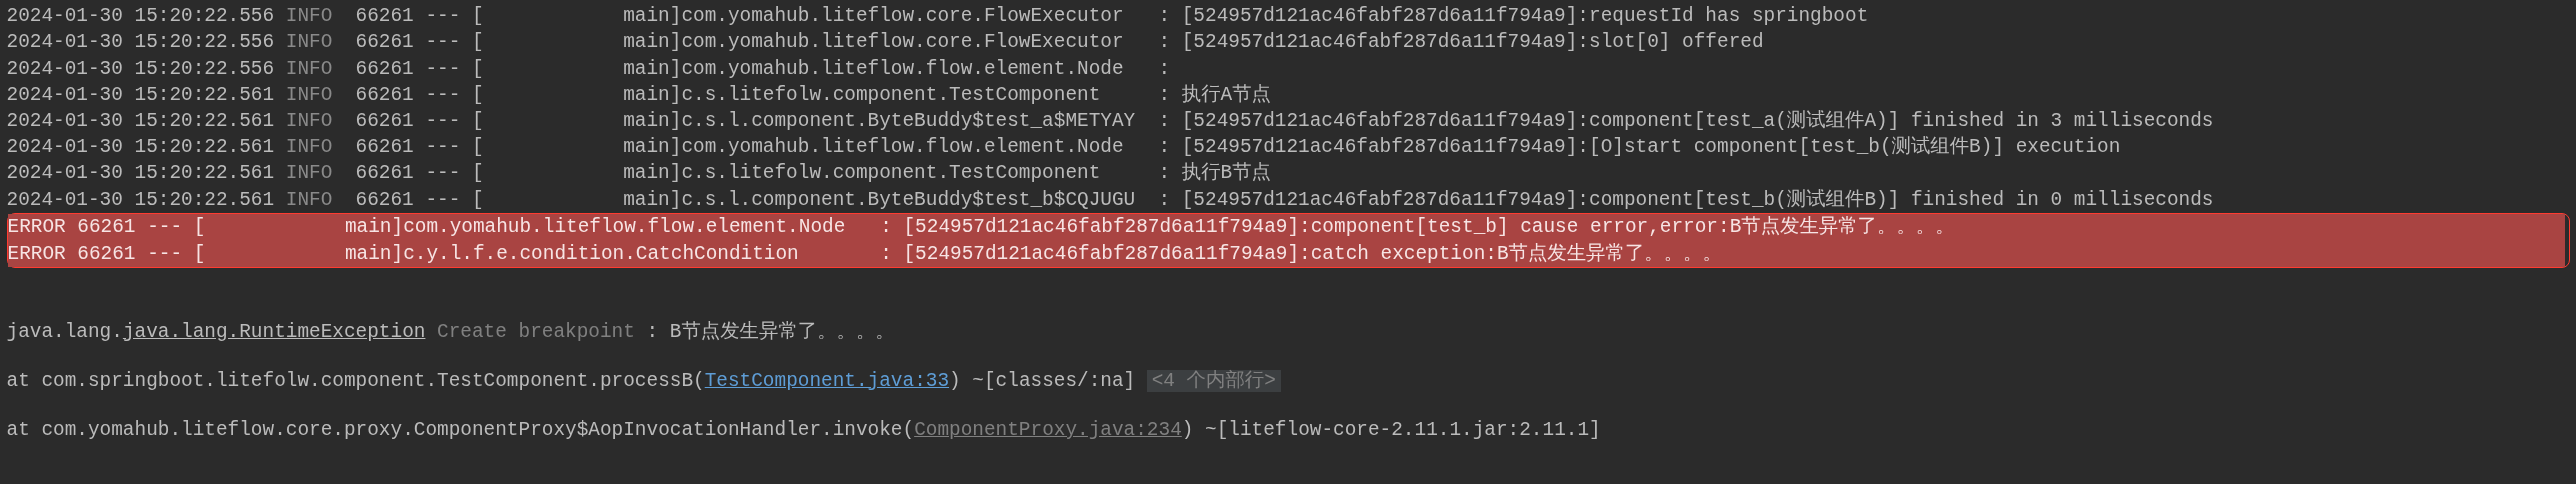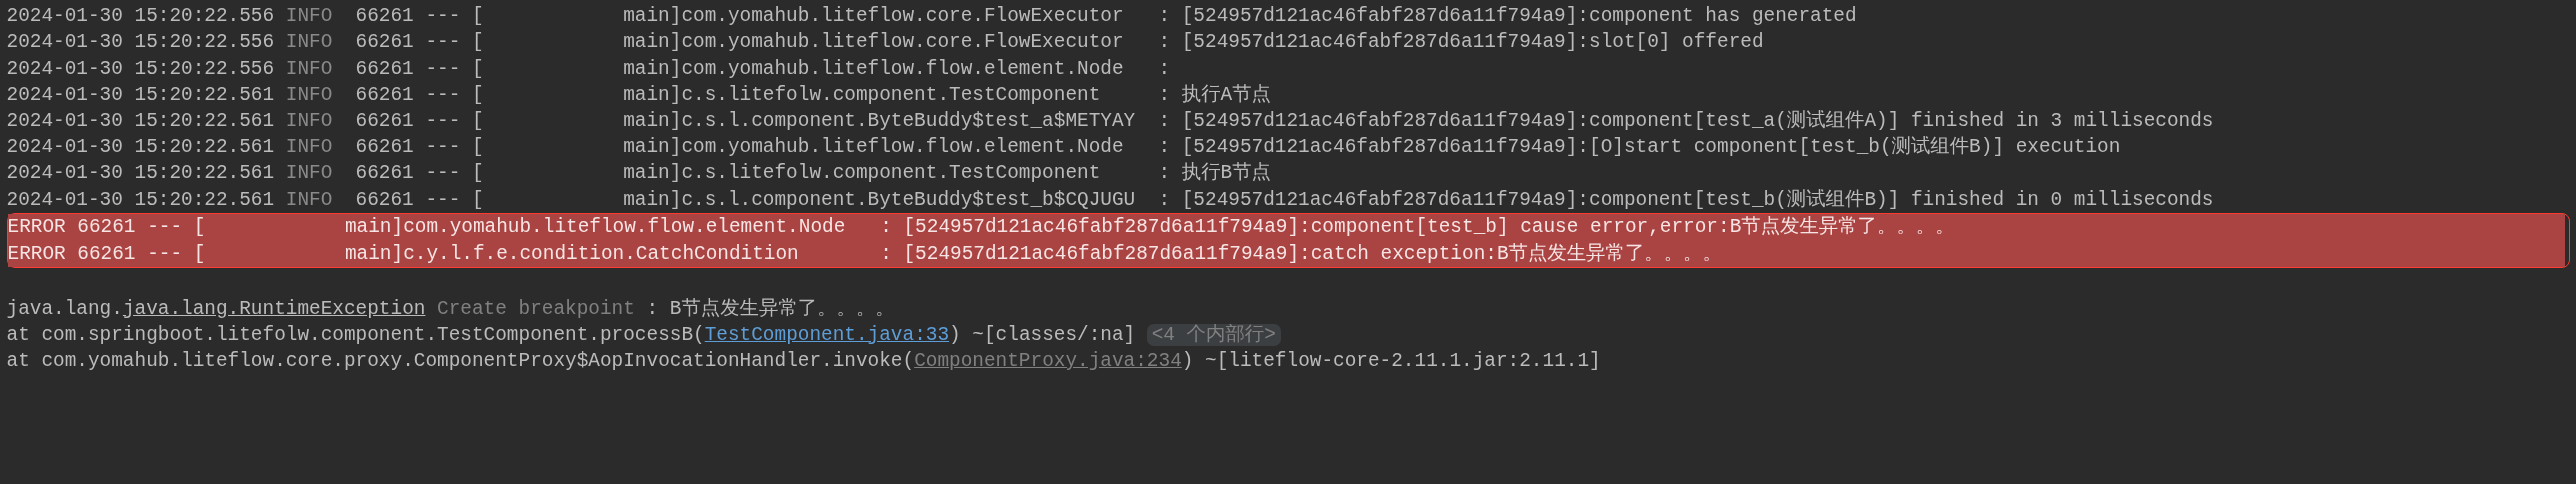--- a/index.html
+++ b/index.html
@@ -28,26 +28,26 @@
   .c-level  { display:inline-block; min-width: 6ch; }
   .c-pid    { display:inline-block; min-width: 6ch; }
   .c-sep    { display:inline-block; min-width: 4ch; }
   .c-thread { display:inline-block; min-width: 17ch; text-align: right; }
   .c-logger { display:inline-block; min-width: 41ch; }
   .c-colon  { display:inline-block; min-width: 2ch; }
   .c-msg    { display:inline-block; }
 
   .lvl-info  { color: #8a8a8a; }
 
-  .stack-row { color: #bbbbbb; }
+  .stack-row { color: #bbbbbb; margin-top: 23px; }
   .exc-type { text-decoration: underline; color: #bbbbbb; }
   .breakpoint { color: #808080; }
   .link { color: #5e9dd6; text-decoration: underline; }
   .src-muted { color: #808080; text-decoration: underline; }
-  .collapsed { color: #808080; background: #3c3f41; padding: 0 4.8px; border-radius: 7px; }
+  .collapsed { color: #808080; background: #3c3f41; padding: 0 4.8px; border-radius: 0; }
 
   .error-box {
     border: 1.6px solid #ff3b30;
     border-radius: 8px;
     margin: 0.8px 0 1.6px 0;
     padding: 0 3.2px 0 0;
   }
 </style>
 </head>
 <body>
@@ -57,21 +57,21 @@
   <div id="info-rows">
       <div class="log-row">
         <span class="c-ts">2024-01-30 15:20:22.556</span>
         <span class="c-level lvl-info">INFO</span>
         <span class="c-pid">66261</span>
         <span class="c-sep">--- [</span>
         <span class="c-thread">main]</span>
         <span> </span>
         <span class="c-logger">com.yomahub.liteflow.core.FlowExecutor</span>
         <span class="c-colon">: </span>
-        <span class="c-msg">[524957d121ac46fabf287d6a11f794a9]:component has generated</span>
+        <span class="c-msg">[524957d121ac46fabf287d6a11f794a9]:requestId has springboot</span>
       </div>
       <div class="log-row">
         <span class="c-ts">2024-01-30 15:20:22.556</span>
         <span class="c-level lvl-info">INFO</span>
         <span class="c-pid">66261</span>
         <span class="c-sep">--- [</span>
         <span class="c-thread">main]</span>
         <span> </span>
         <span class="c-logger">com.yomahub.liteflow.core.FlowExecutor</span>
         <span class="c-colon">: </span>

